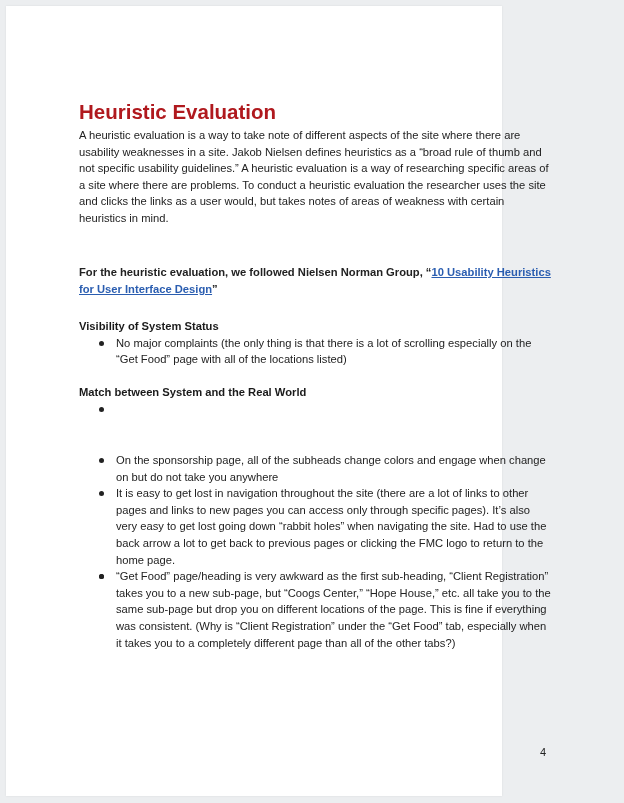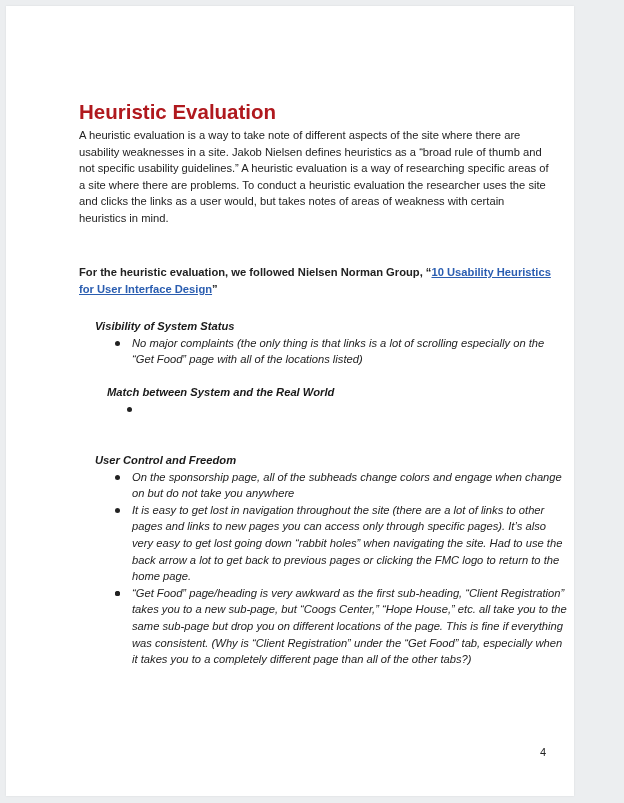--- a/index.html
+++ b/index.html
@@ -13,21 +13,21 @@
     .frame {
       position: absolute;
       left: 0; top: 0;
       width: 624px; height: 803px;
       background: #eceef0;
     }
     .page {
       position: absolute;
       left: 6px;
       top: 6px;
-      width: 568px;
+      width: 496px;
       height: 790px;
       background: #ffffff;
       box-shadow: 0 0 2px rgba(0,0,0,0.08);
     }
     .content {
       position: absolute;
       left: 73px;
       top: 0;
       width: 472px;
       font-family: "Liberation Sans", sans-serif;
@@ -55,26 +55,25 @@
     }
     .p1 { top: 121px; }
     .p2 { top: 258px; font-weight: bold; }
     .link {
       color: #2a5db0;
       text-decoration: underline;
       cursor: pointer;
     }
     .section {
       position: absolute;
-      left: 16px;
+      left: 0;
       width: 472px;
-      font-style: italic;
     }
     .s1 { top: 312px; }
-    .s2 { top: 378px; margin-left: 12px; }
+    .s2 { top: 378px; }
     .s3 { top: 446px; }
     .section-heading {
       margin: 0;
       font-weight: bold;
       font-size: 11.2px;
       line-height: 16.6px;
       color: #1a1a1a;
     }
     ul.bullets {
       list-style: none;
@@ -113,33 +112,32 @@
 
       <h1 class="title">Heuristic Evaluation</h1>
 
       <p class="para p1">A heuristic evaluation is a way to take note of different aspects of the site where there are usability weaknesses in a site.  Jakob Nielsen defines heuristics as a “broad rule of thumb and not specific usability guidelines.”  A heuristic evaluation is a way of researching specific areas of a site where there are problems.  To conduct a heuristic evaluation the researcher uses the site and clicks the links as a user would, but takes notes of areas of weakness with certain heuristics in mind.</p>
 
       <p class="para p2"><span>For the heuristic evaluation, we followed Nielsen Norman Group, “</span><a class="link">10 Usability Heuristics for User Interface Design</a><span>”</span></p>
 
       <div class="section s1">
         <h3 class="section-heading">Visibility of System Status</h3>
         <ul class="bullets">
-          <li><span class="dot"></span><span>No major complaints (the only thing is that links is a lot of scrolling especially on the “Get Food” page with all of the locations listed)</span></li>
+          <li><span class="dot"></span><span>No major complaints (the only thing is that there is a lot of scrolling especially on the “Get Food” page with all of the locations listed)</span></li>
         </ul>
       </div>
 
       <div class="section s2">
         <h3 class="section-heading">Match between System and the Real World</h3>
         <ul class="bullets">
           <li><span class="dot"></span></li>
         </ul>
       </div>
 
       <div class="section s3">
-        <h3 class="section-heading">User Control and Freedom</h3>
         <ul class="bullets">
           <li><span class="dot"></span><span>On the sponsorship page, all of the subheads change colors and engage when change on but do not take you anywhere</span></li>
           <li><span class="dot"></span><span>It is easy to get lost in navigation throughout the site (there are a lot of links to other pages and links to new pages you can access only through specific pages). It’s also very easy to get lost going down “rabbit holes” when navigating the site. Had to use the back arrow a lot to get back to previous pages or clicking the FMC logo to return to the home page.</span></li>
           <li><span class="dot"></span></li>
           <li><span class="dot"></span><span>“Get Food” page/heading is very awkward as the first sub-heading, “Client Registration” takes you to a new sub-page, but “Coogs Center,” “Hope House,” etc. all take you to the same sub-page but drop you on different locations of the page. This is fine if everything was consistent. (Why is “Client Registration” under the “Get Food” tab, especially when it takes you to a completely different page than all of the other tabs?)</span></li>
         </ul>
       </div>
 
     </div>
     <div class="page-number">4</div>

